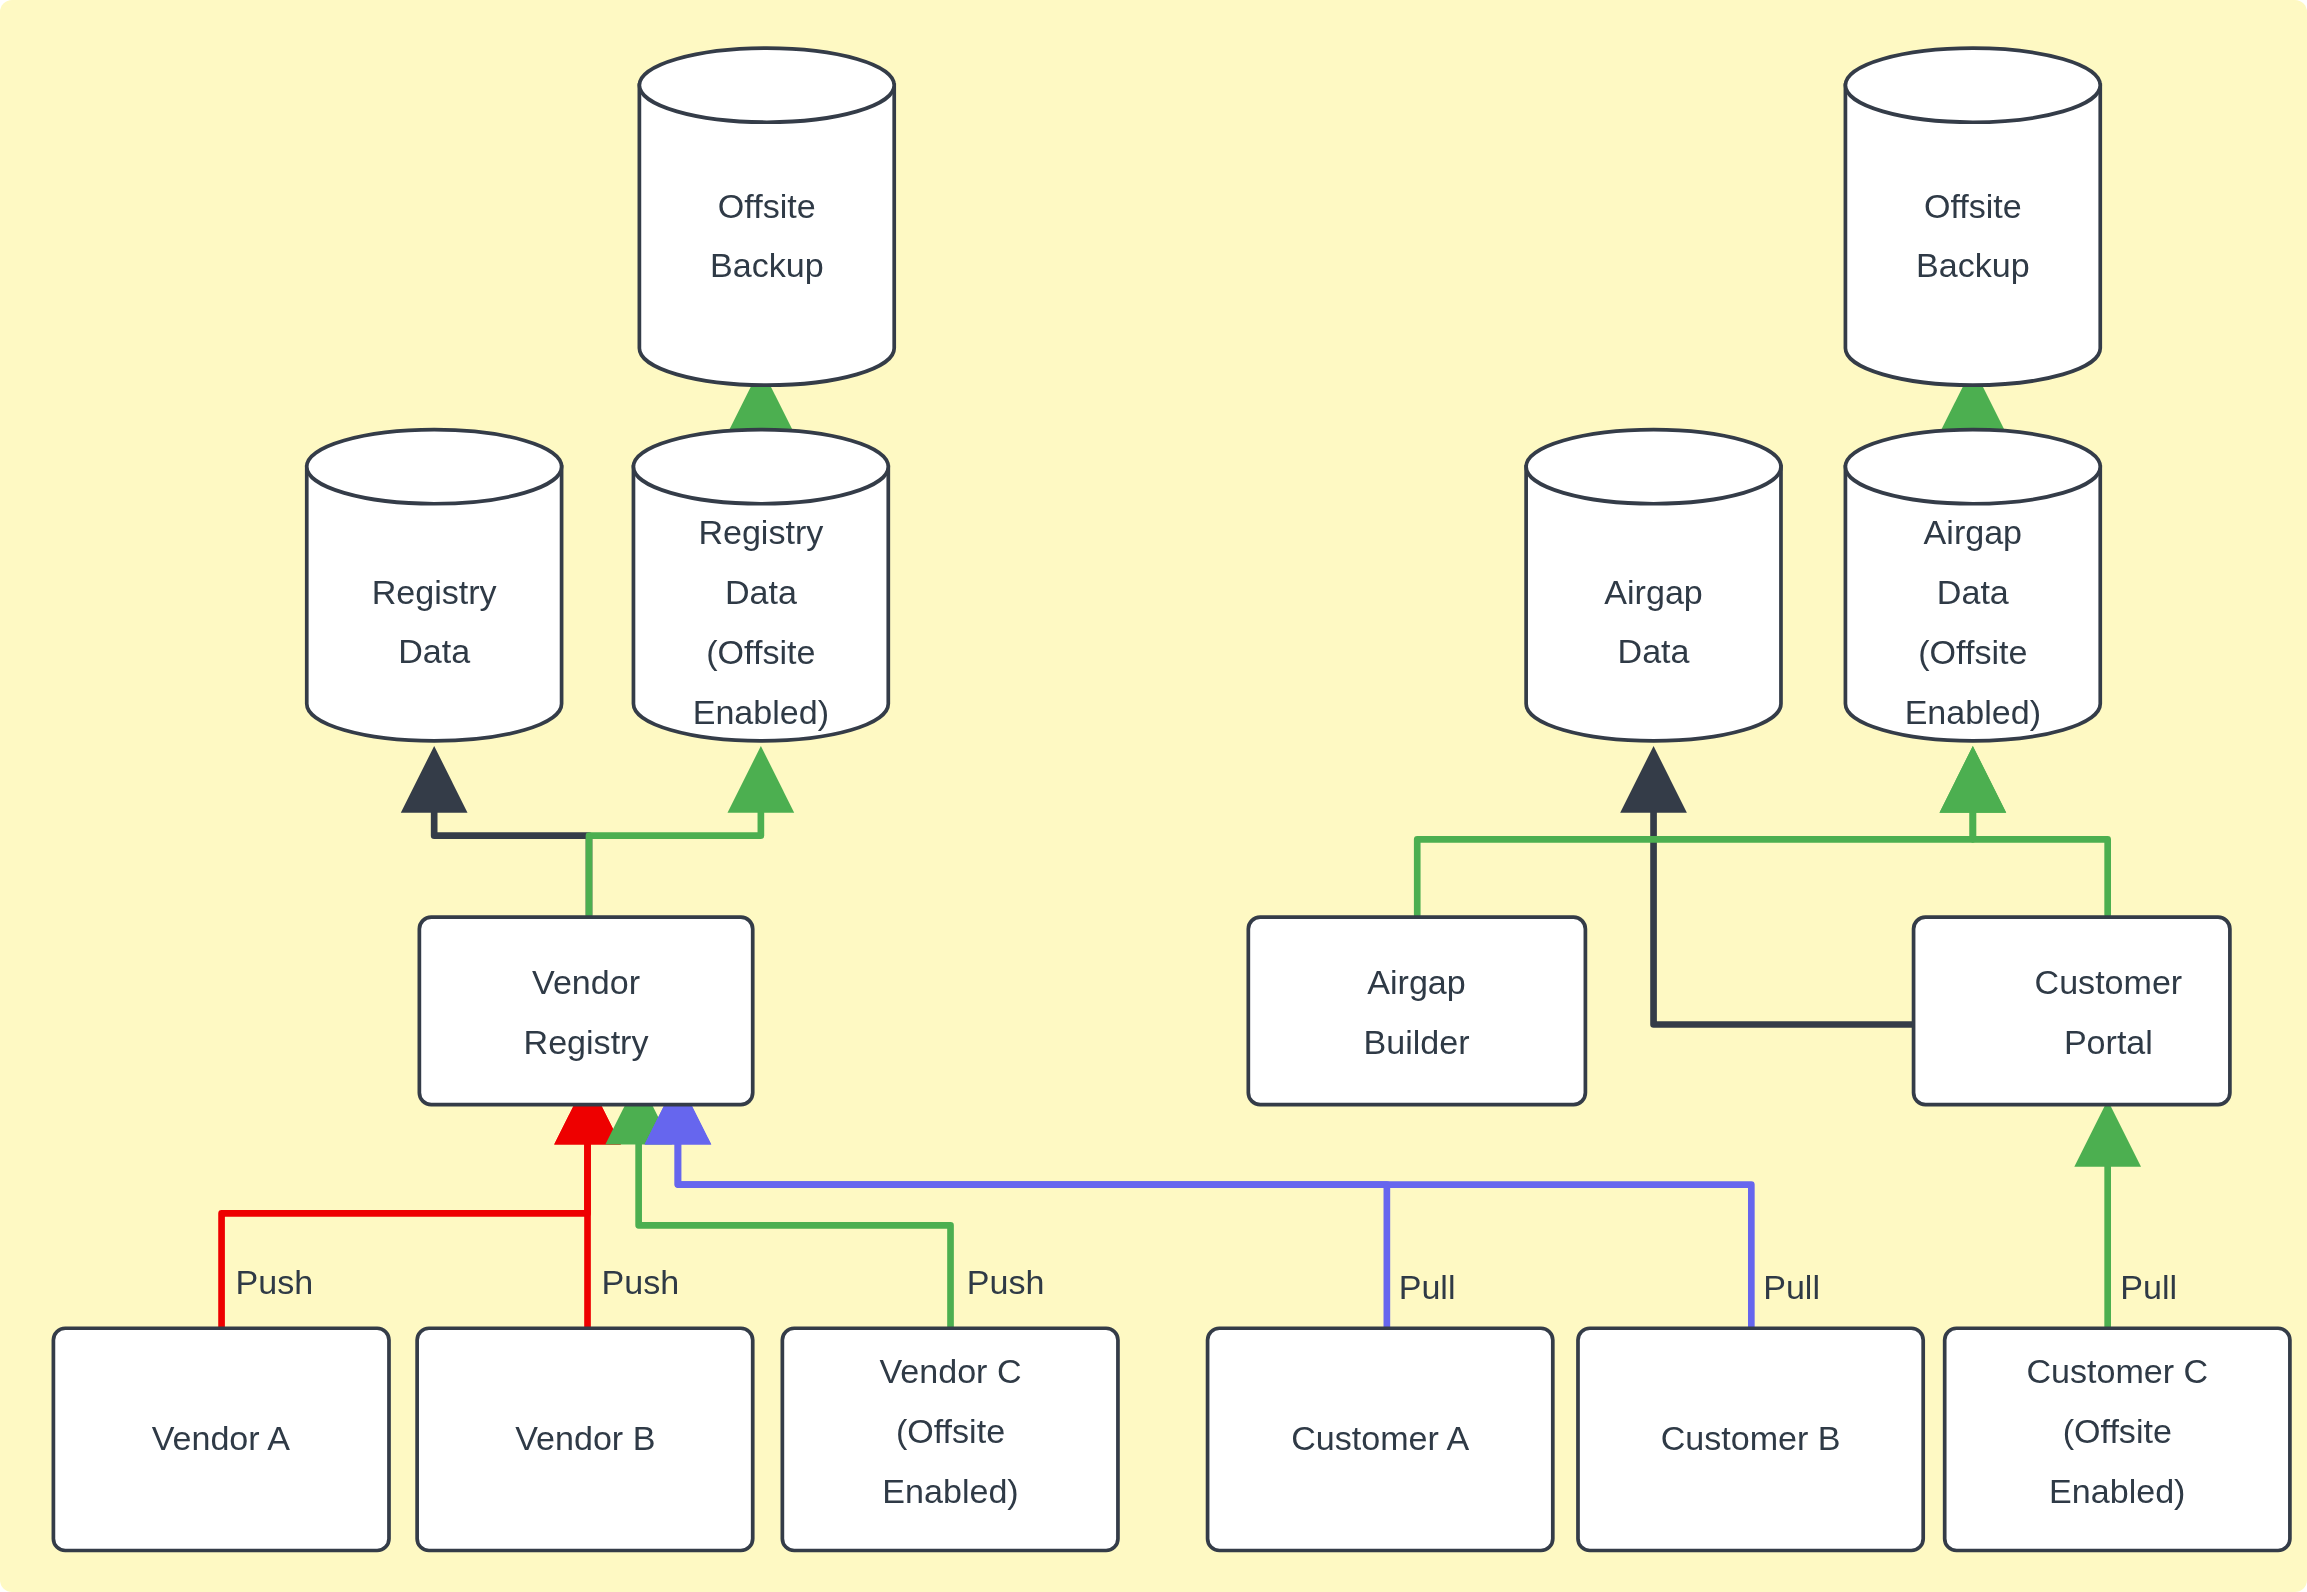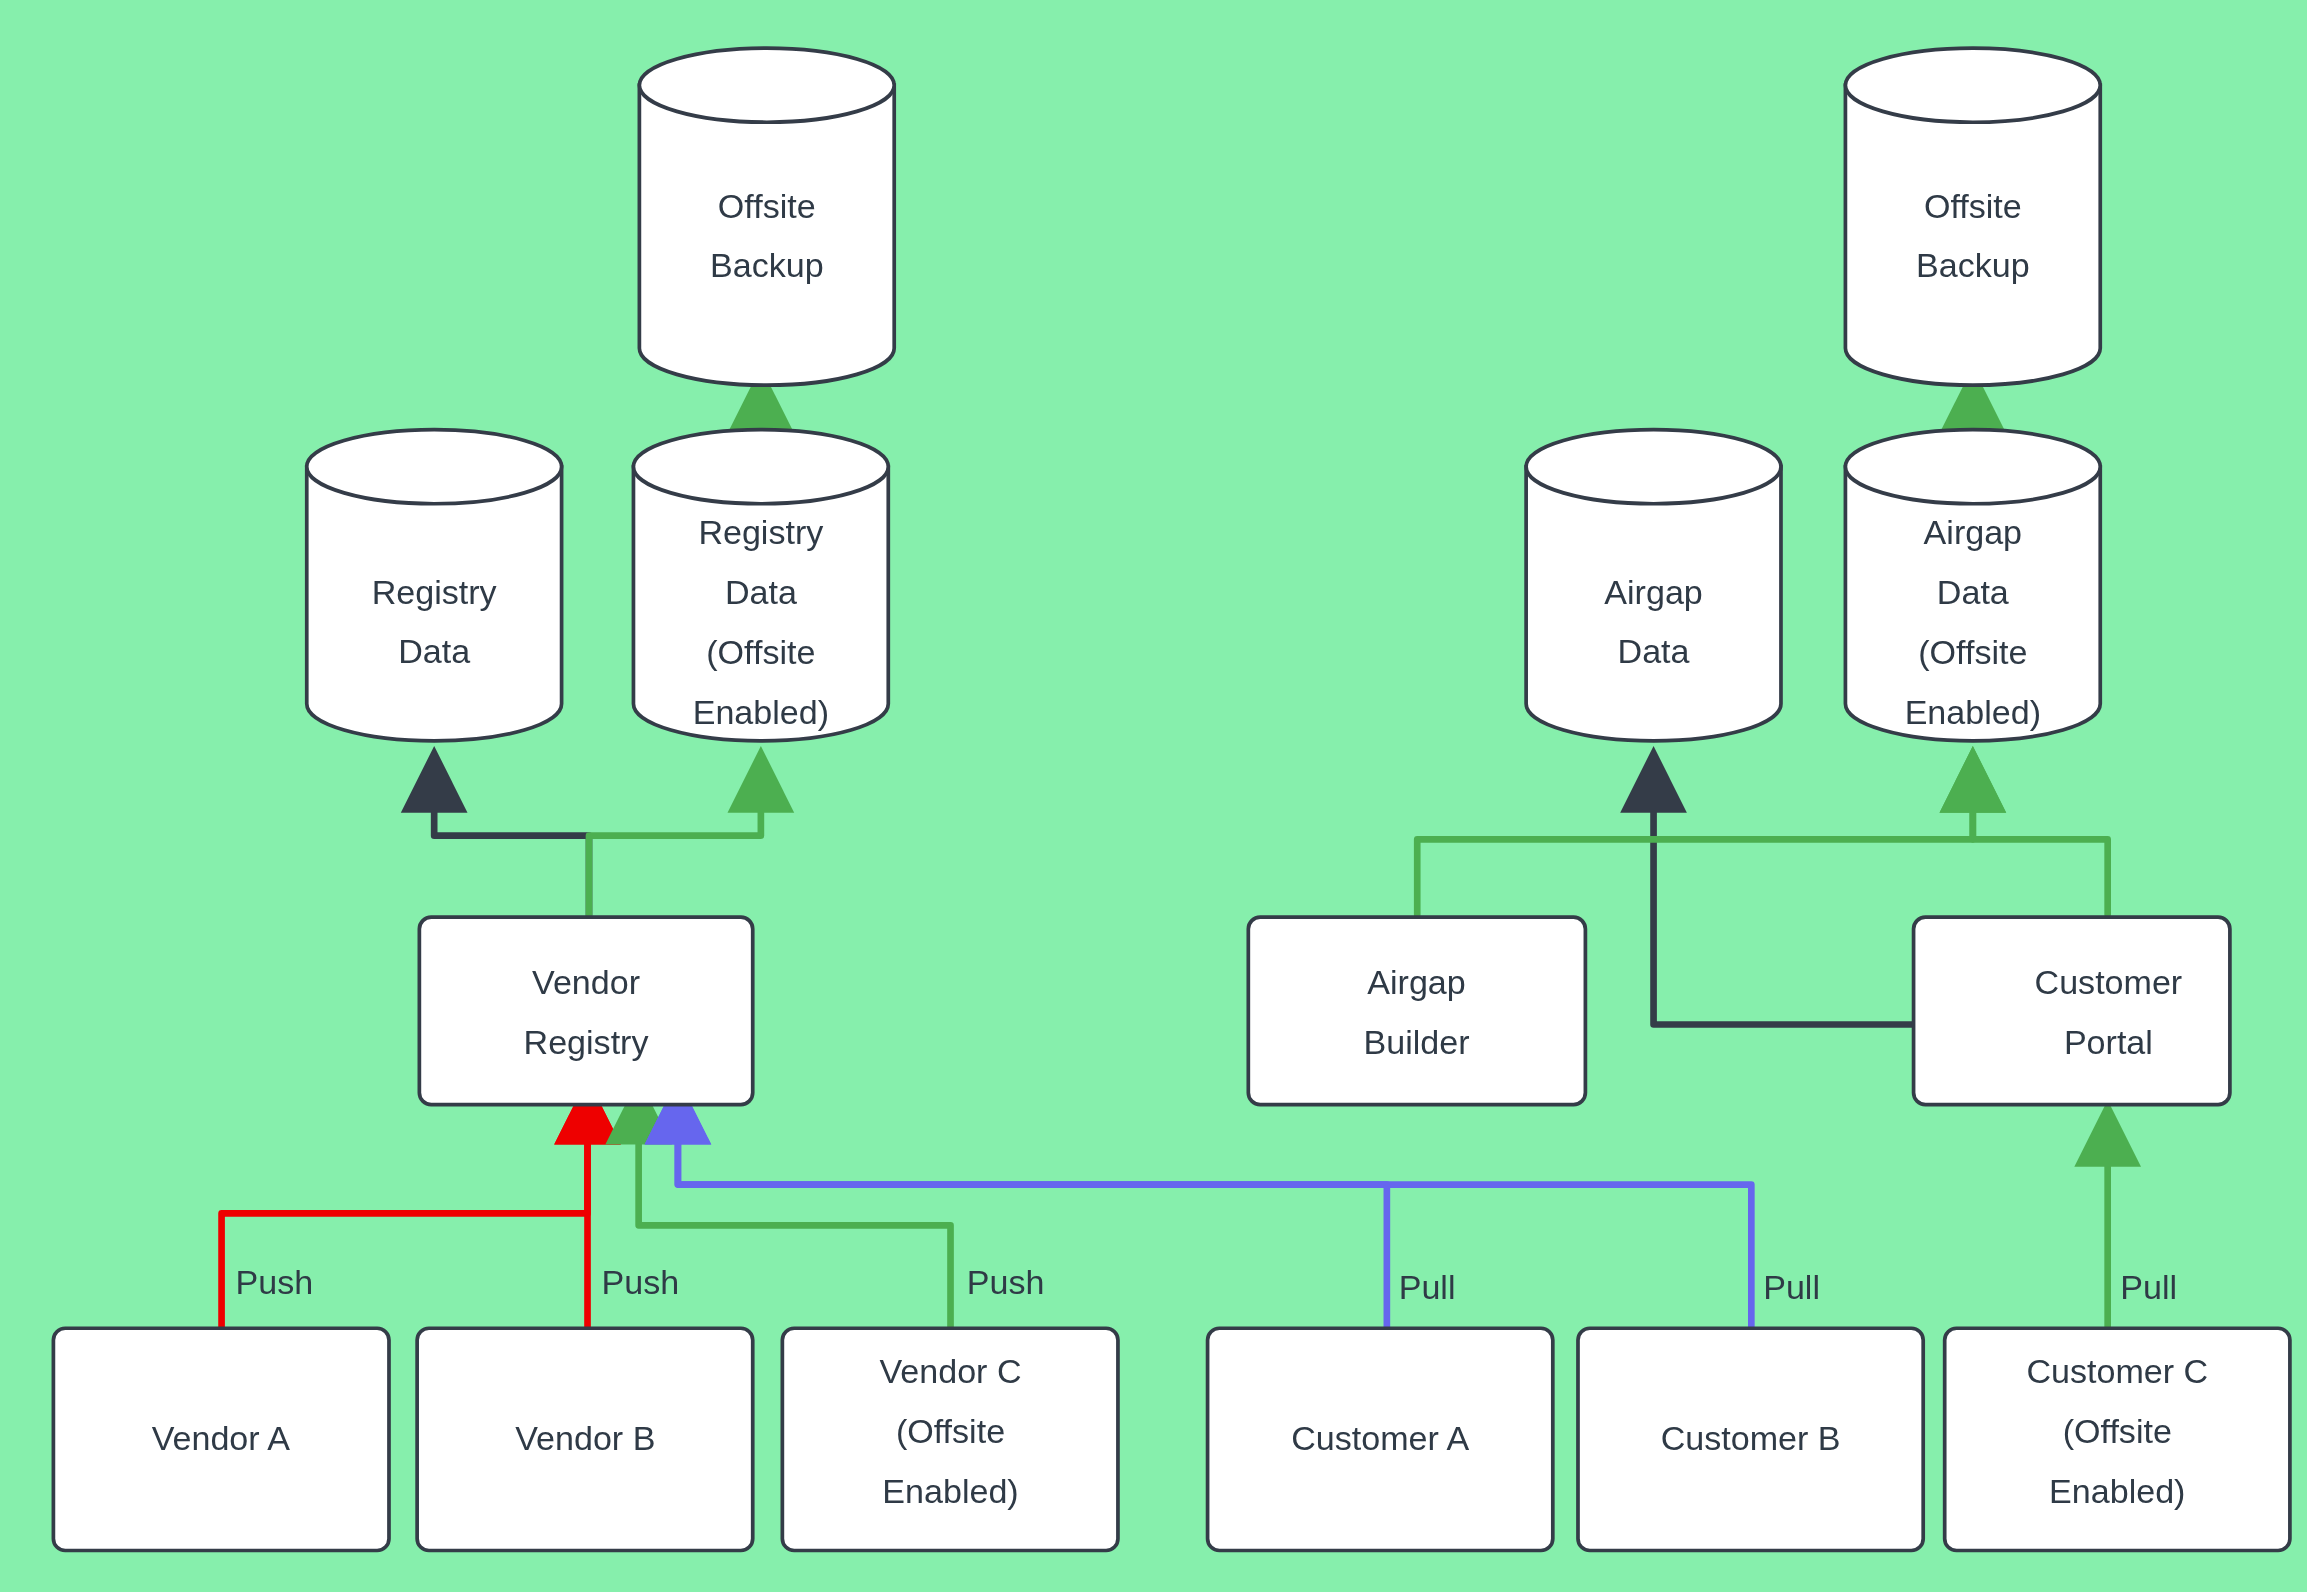--- a/index.html
+++ b/index.html
@@ -1,18 +1,18 @@
 <!DOCTYPE html>
 <html style="font-size:12px"><head>
 <meta charset="utf-8">
 <title>Registry Replication Diagram</title>
 <style>
   html,body{margin:0;padding:0;background:#ffffff;}
   body{font-family:"Liberation Sans", sans-serif;}
-  #stage{position:relative;width:2307px;height:1592px;background:#86efac;overflow:hidden;}
+  #stage{position:relative;width:2307px;height:1592px;background:#fef9c3;overflow:hidden;border-radius:12px;}
   svg#diagram{position:absolute;left:0;top:0;width:2307px;height:1592px;}
   .node-label{
     font-family:"Liberation Sans", sans-serif;
     font-size:46px;
     fill:#2f3a46;
     text-anchor:middle;
     dominant-baseline:middle;
   }
   .edge-label{
     font-family:"Liberation Sans", sans-serif;

